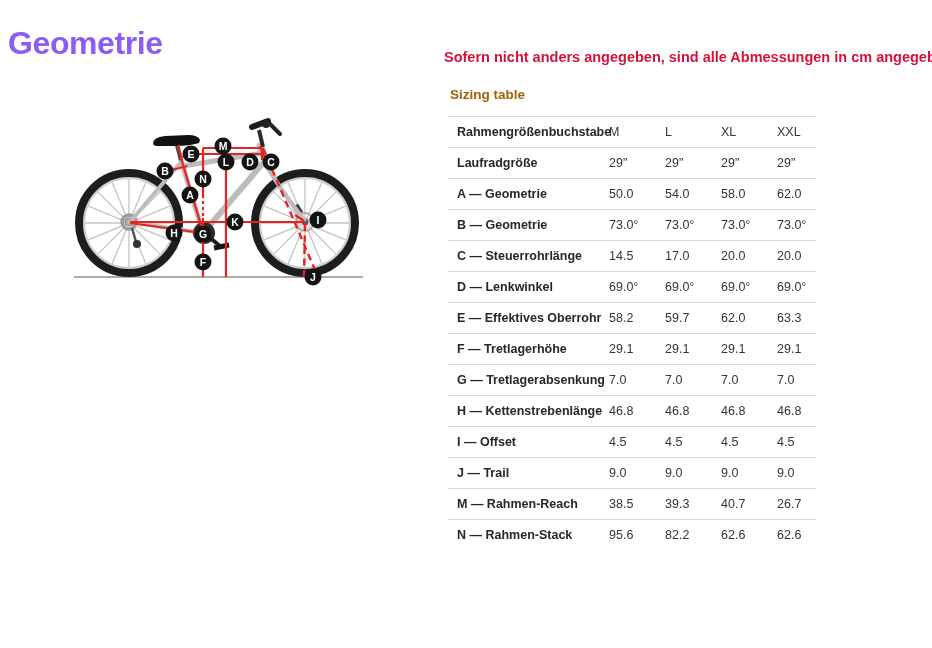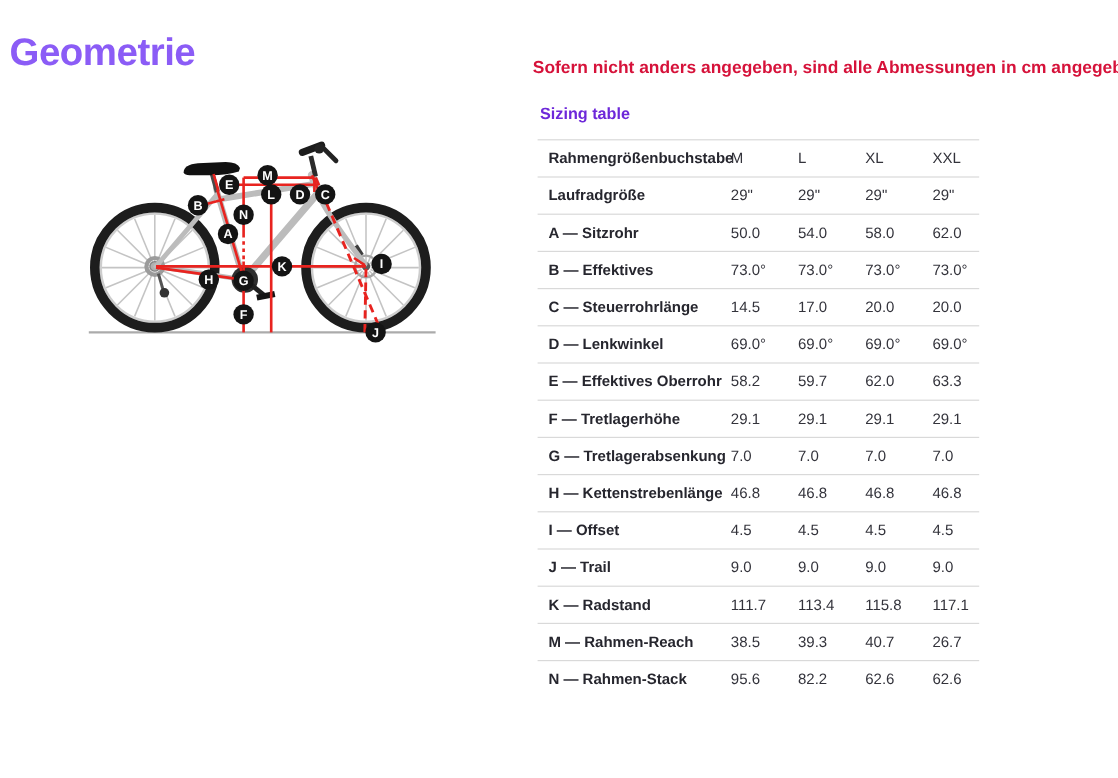--- a/index.html
+++ b/index.html
@@ -10,21 +10,21 @@
   .page-title{
     position:absolute;left:8px;top:4px;
     font-size:32px;font-weight:900;letter-spacing:-0.4px;color:#8b5cf6;
   }
   .note{
     position:absolute;left:444px;top:49px;white-space:nowrap;
     font-size:14.5px;font-weight:700;color:#d6123a;
   }
   .table-heading{
     position:absolute;left:450px;top:87px;
-    font-size:13.5px;font-weight:700;color:#6d28d9;
+    font-size:13.5px;font-weight:700;color:#a16207;
   }
   .sizing-table{
     position:absolute;left:448px;top:116px;width:368px;
     border-top:1px solid #d9d9d9;
   }
   .trow{
     display:grid;grid-template-columns:161px 56px 56px 56px 1fr;
     height:30px;align-items:center;
     border-bottom:1px solid #d9d9d9;
     font-size:12.5px;color:#33333b;
@@ -56,28 +56,28 @@
         <div class="tcell">XXL</div>
       </div>
       <div class="trow">
         <div class="tlabel">Laufradgröße</div>
         <div class="tcell">29"</div>
         <div class="tcell">29"</div>
         <div class="tcell">29"</div>
         <div class="tcell">29"</div>
       </div>
       <div class="trow">
-        <div class="tlabel">A — Sitzrohr</div>
+        <div class="tlabel">A — Geometrie</div>
         <div class="tcell">50.0</div>
         <div class="tcell">54.0</div>
         <div class="tcell">58.0</div>
         <div class="tcell">62.0</div>
       </div>
       <div class="trow">
-        <div class="tlabel">B — Effektives</div>
+        <div class="tlabel">B — Geometrie</div>
         <div class="tcell">73.0°</div>
         <div class="tcell">73.0°</div>
         <div class="tcell">73.0°</div>
         <div class="tcell">73.0°</div>
       </div>
       <div class="trow">
         <div class="tlabel">C — Steuerrohrlänge</div>
         <div class="tcell">14.5</div>
         <div class="tcell">17.0</div>
         <div class="tcell">20.0</div>
@@ -124,27 +124,20 @@
         <div class="tcell">4.5</div>
         <div class="tcell">4.5</div>
         <div class="tcell">4.5</div>
       </div>
       <div class="trow">
         <div class="tlabel">J — Trail</div>
         <div class="tcell">9.0</div>
         <div class="tcell">9.0</div>
         <div class="tcell">9.0</div>
         <div class="tcell">9.0</div>
-      </div>
-      <div class="trow">
-        <div class="tlabel">K — Radstand</div>
-        <div class="tcell">111.7</div>
-        <div class="tcell">113.4</div>
-        <div class="tcell">115.8</div>
-        <div class="tcell">117.1</div>
       </div>
       <div class="trow">
         <div class="tlabel">M — Rahmen-Reach</div>
         <div class="tcell">38.5</div>
         <div class="tcell">39.3</div>
         <div class="tcell">40.7</div>
         <div class="tcell">26.7</div>
       </div>
       <div class="trow">
         <div class="tlabel">N — Rahmen-Stack</div>

